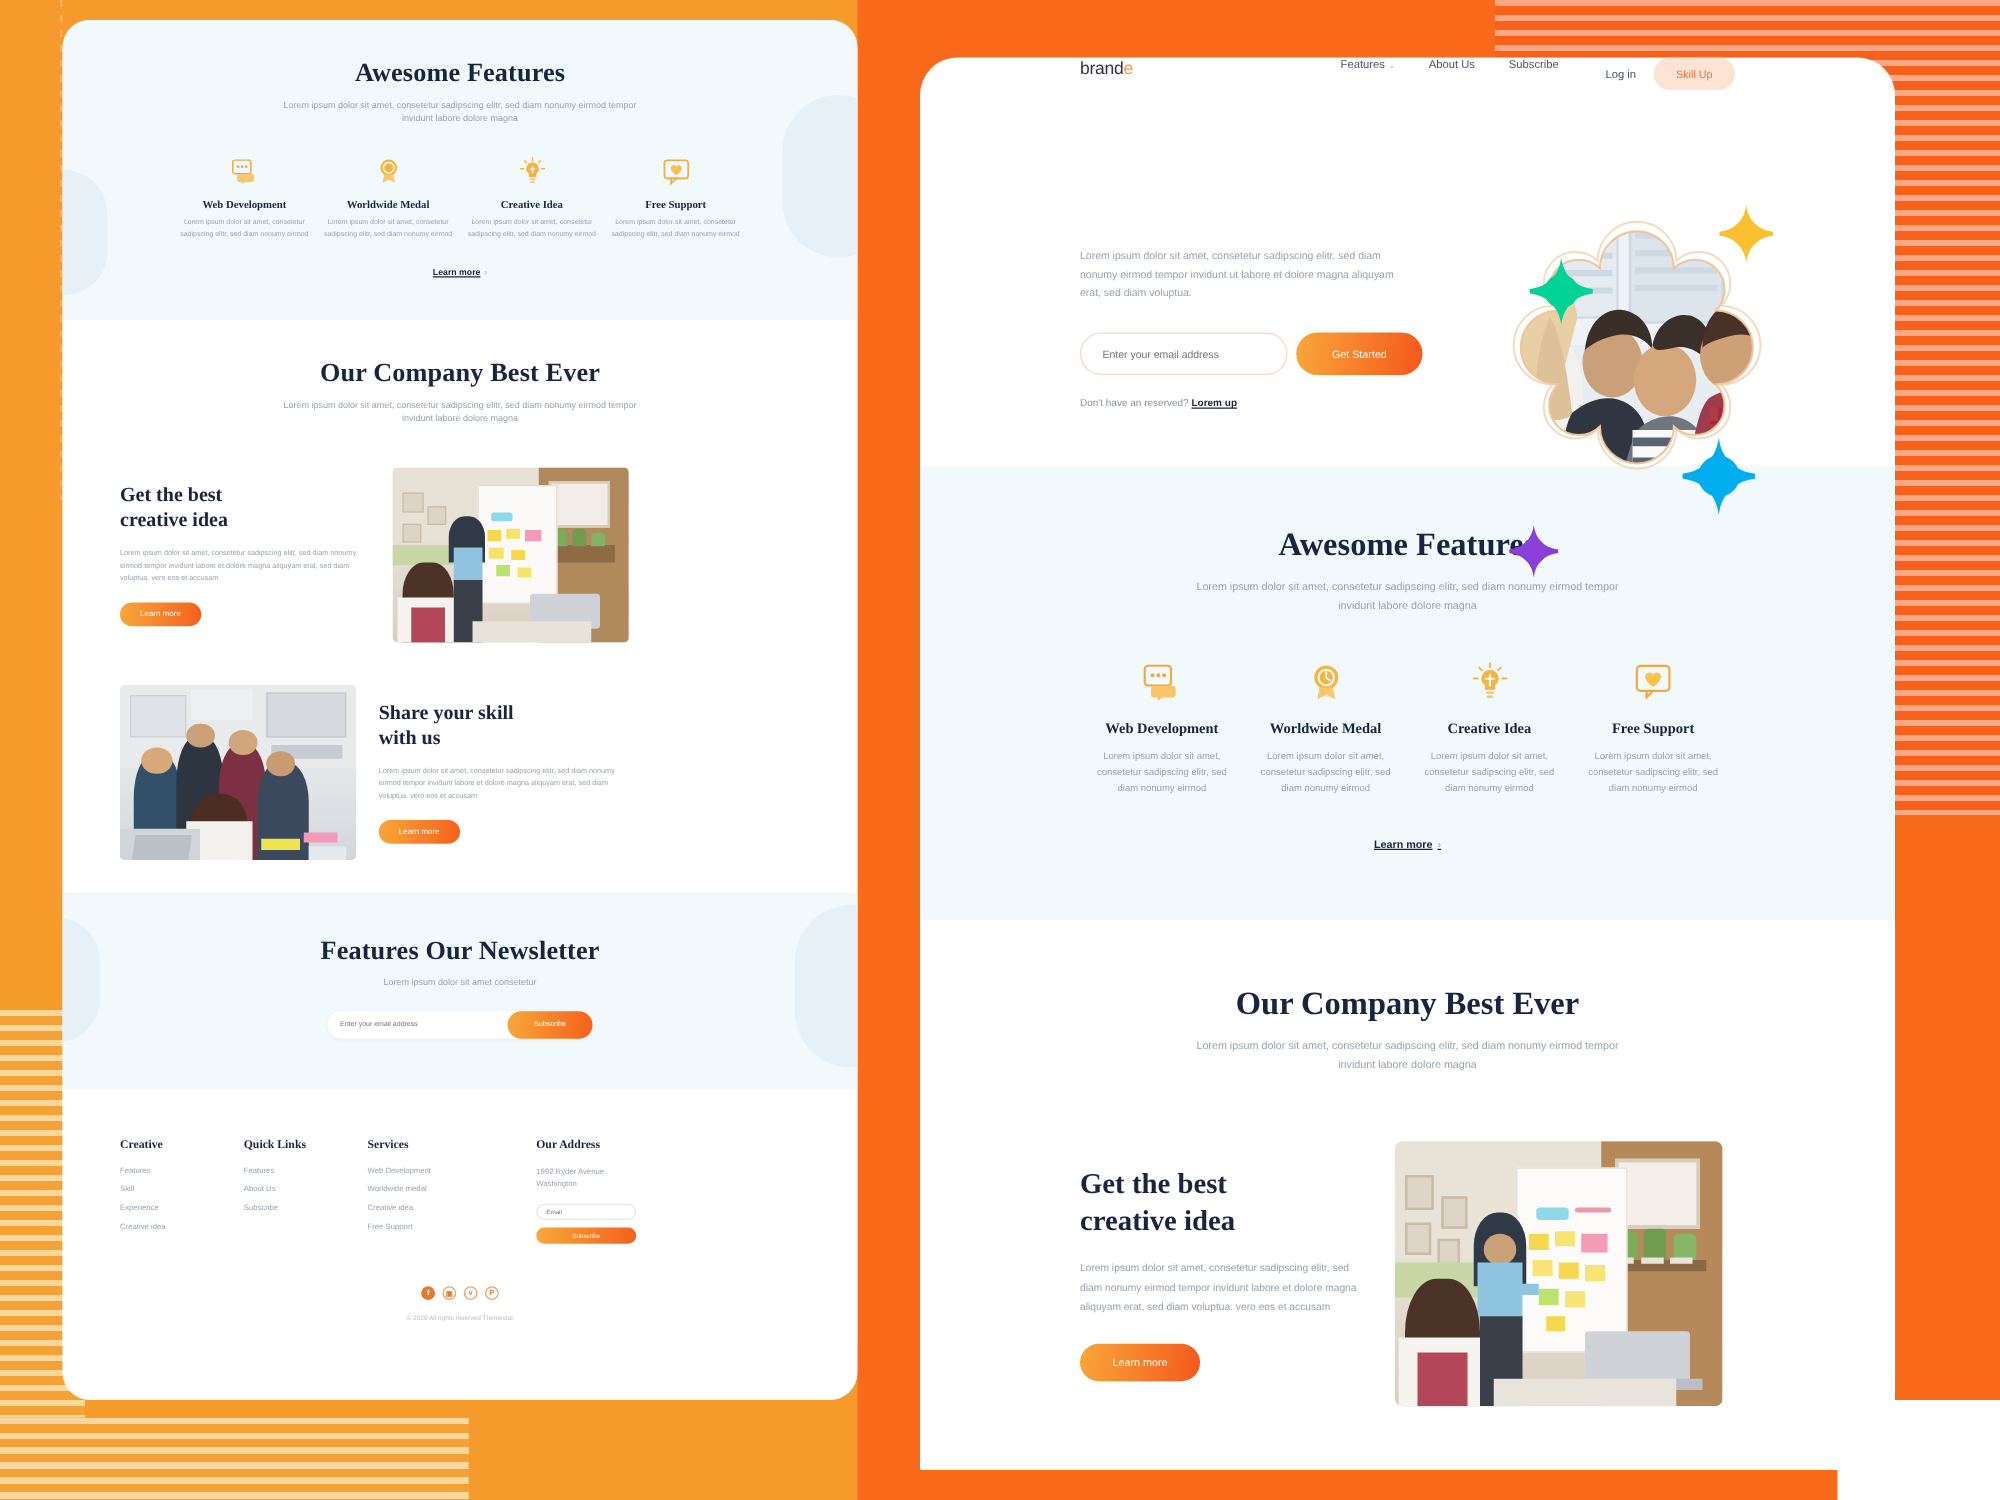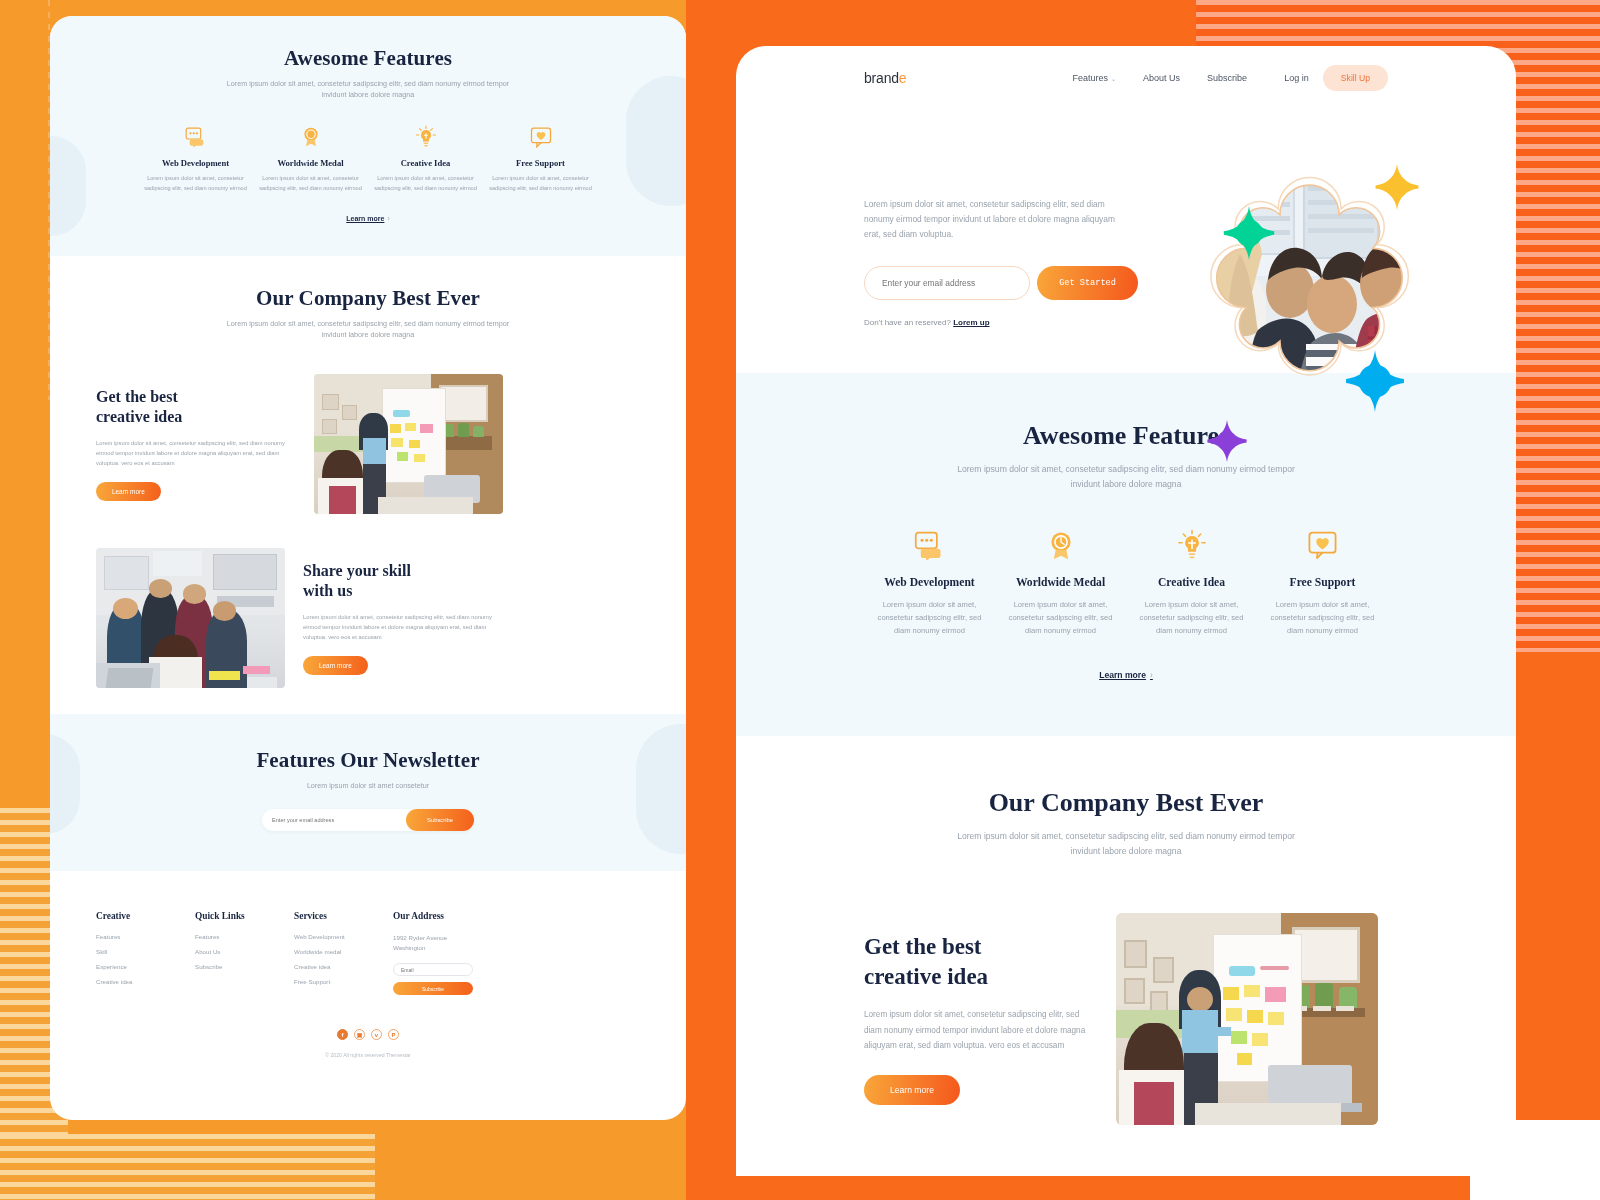--- a/index.html
+++ b/index.html
@@ -136,21 +136,21 @@
   }
   .pl-news-btn {
     width:68px; height:22px; border-radius:14px; border:none; cursor:pointer;
     background: linear-gradient(95deg,#F9A73A 0%, #F4601B 100%);
     color:#fff; font-size:5.8px; font-family:inherit;
   }
 
   .pl-footer { background:#fff; padding: 40px 46px 0; }
   .pl-foot-cols { display:flex; gap:0; }
   .pl-foot-col { width: 99px; }
-  .pl-foot-col.addr { width: 120px; }
+  .pl-foot-col.addr { width: 120px; margin-left: 36px; }
   .pl-foot-col h4 {
     font-family:"Liberation Serif", serif; font-size:9.4px; color:#192440; font-weight:700;
   }
   .pl-foot-col ul { list-style:none; margin-top:12px; }
   .pl-foot-col li { font-size:6.2px; color:#9aa3ad; margin-bottom:8px; }
   .pl-foot-col .addrtxt { font-size:6.2px; color:#9aa3ad; line-height:1.6; margin-top:12px; }
   .pl-foot-input {
     margin-top:10px; width:80px; height:13px; border:1px solid #e3e7eb; border-radius:8px;
     display:flex; align-items:center; padding-left:7px;
   }
@@ -170,21 +170,21 @@
   .pl-copy { text-align:center; font-size:5.2px; color:#b7bdc5; margin-top:12px; padding-bottom:16px; }
 
   
   .panel-right {
     position:absolute; left:736px; top:46px; width:780px; height:1130px;
     background:#fff; border-radius:30px 30px 0 0; overflow:hidden;
   }
 
   
   .nav {
-    height:64px; display:flex; align-items:center; padding: 0 128px 0 128px;
+    height:64px; display:flex; align-items:flex-start; padding: 0 128px 0 128px;
   }
   .logo {
     font-family:"Liberation Sans", sans-serif; font-size:14px; color:#2c3340;
     letter-spacing:-.2px;
   }
   .logo .e { color:#F89A3B; }
   .nav-links { display:flex; align-items:center; gap:27px; margin-left:166px; }
   .nav-links a { font-size:9px; color:#4b5563; text-decoration:none; white-space:nowrap; }
   .caret { font-size:6px; color:#9aa3ad; margin-left:3px; }
   .nav-right { margin-left:auto; display:flex; align-items:center; gap:14px; }
@@ -207,21 +207,21 @@
     width:166px; height:34px; border:1px solid #F6D7C2; border-radius:20px;
     display:flex; align-items:center; padding-left:17px; background:#fff;
   }
   .hero-input input {
     border:none; outline:none; background:transparent; width:100%;
     font-size:8.4px; color:#b0b7c0; font-family:inherit;
   }
   .btn-started {
     width:101px; height:34px; border-radius:20px; border:none; cursor:pointer;
     background: linear-gradient(100deg,#F9A73A 0%, #F4571C 100%);
-    color:#fff; font-size:8.6px; font-family:Liberation Mono, monospace;
+    color:#fff; font-size:8.6px; font-family:Liberation Sans, sans-serif;
   }
   .hero-note { margin-top:18px; font-size:8px; color:#8b939d; }
   .hero-note a { color:#192440; font-weight:700; text-decoration:underline; }
 
   .hero-art { position:relative; width:300px; margin-left:10px; }
   .cloud-wrap {
     position:absolute; left:8px; top:10px; width:248px; height:250px;
   }
   .star {
     position:absolute; width:54px; height:54px;

